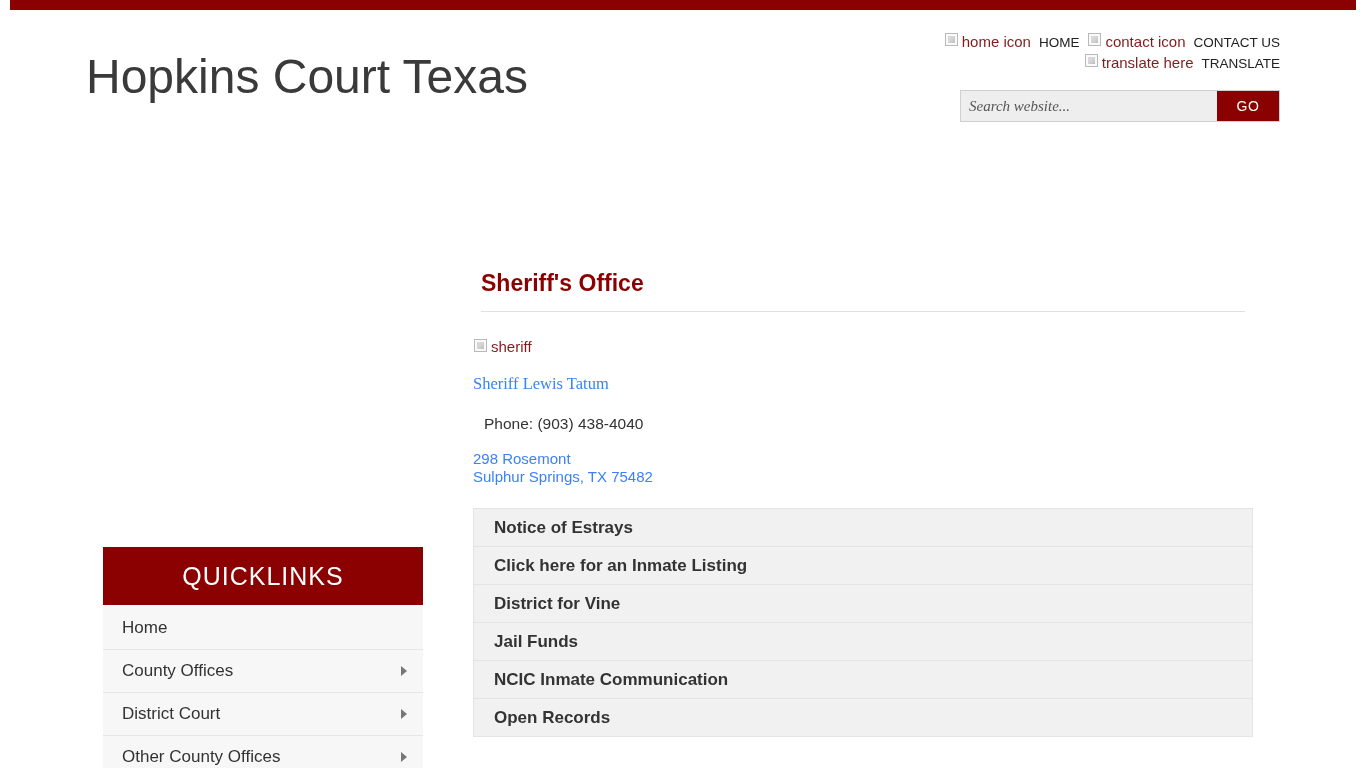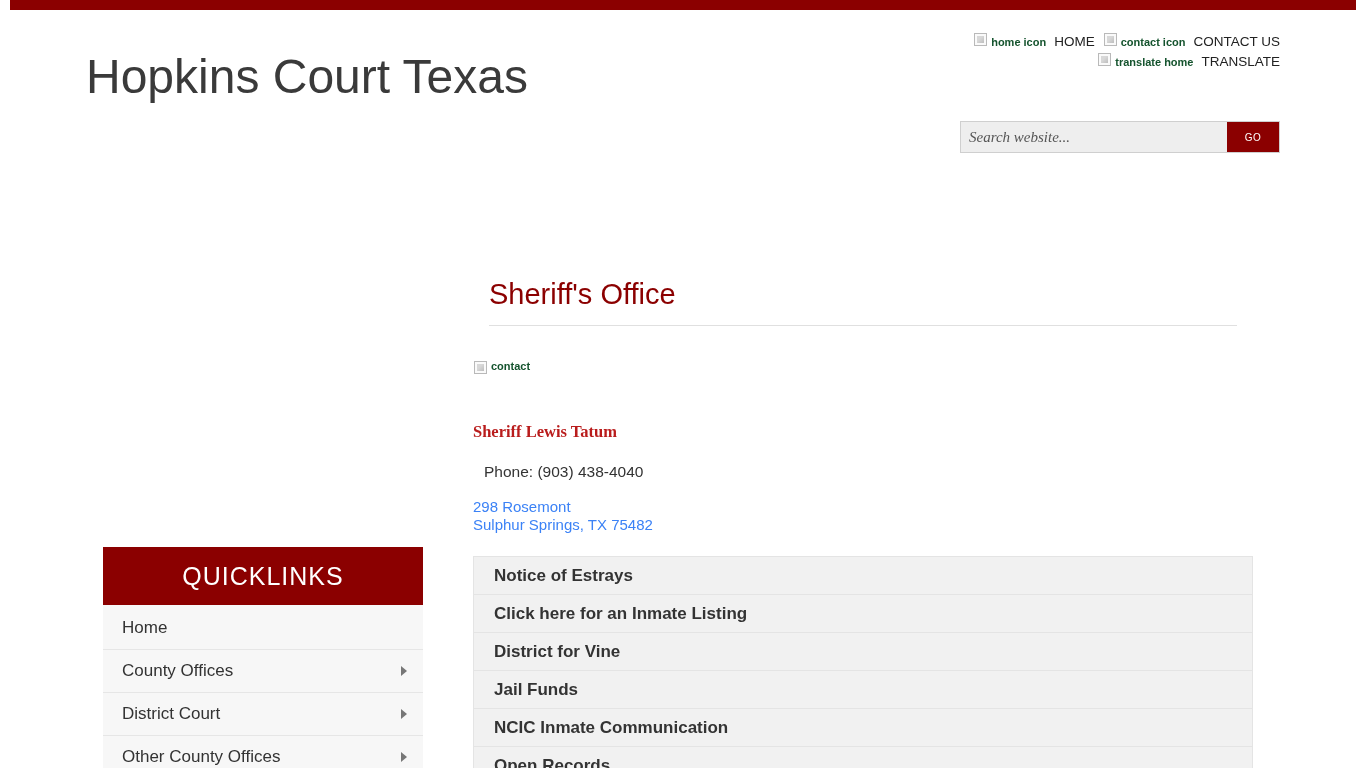--- a/index.html
+++ b/index.html
@@ -78,24 +78,23 @@
   .util-link {
     color: #222222;
     text-decoration: none;
     cursor: pointer;
     display: inline;
   }
   .broken-img {
     display: inline-block;
     position: relative;
     padding-left: 18px;
-    font-size: 11px;
-    color: #14532d;
+    font-size: 15px;
+    color: #7f1d1d;
     vertical-align: baseline;
-    font-weight: bold;
   }
   .broken-img::before {
     content: "";
     position: absolute;
     left: 1px;
     top: 1px;
     width: 13px;
     height: 13px;
     border: 1px solid #b9b9b9;
     background: #fafafa;
@@ -116,45 +115,44 @@
   .search-wrap {
     position: absolute;
     right: 86px;
     top: 90px;
     width: 320px;
     height: 32px;
     display: flex;
     border: 1px solid #cfcfcf;
     box-sizing: border-box;
     background: #eeeeee;
-    margin-top: 31px;
   }
   .search-input {
     flex: 1 1 auto;
     border: none;
     outline: none;
     background: #eeeeee;
     font-family: "Liberation Serif", serif;
     font-style: italic;
     font-size: 15px;
     color: #555555;
     padding: 0 8px;
     height: 30px;
     line-height: 30px;
   }
   .search-input::placeholder {
     color: #555555;
     font-style: italic;
     opacity: 1;
   }
   .search-go {
-    width: 52px;
+    width: 62px;
     background: #8b0000;
     color: #ffffff;
-    font-size: 10px;
+    font-size: 14px;
     border: none;
     outline: none;
     cursor: pointer;
     letter-spacing: 0.5px;
     font-family: "Liberation Sans", sans-serif;
   }
 
   
   .quicklinks {
     position: absolute;
@@ -213,37 +211,37 @@
   }
 
   
   .content {
     position: absolute;
     left: 473px;
     top: 262px;
     width: 780px;
   }
   .content-title {
-    font-size: 29px;
+    font-size: 23px;
     color: #8b0000;
-    font-weight: normal;
-    margin: 16px;
+    font-weight: bold;
+    margin: 8px;
     padding: 0 0 14px 0;
     border-bottom: 1px solid #e0e0e0;
   }
   .sheriff-img {
     margin-top: 18px;
     display: inline-block;
   }
   .officer-name {
-    margin-top: 48px;
+    margin-top: 18px;
     font-family: "Liberation Serif", serif;
-    font-weight: bold;
+    font-weight: normal;
     font-size: 16.5px;
-    color: #b91c1c;
+    color: #3b82f6;
   }
   .phone {
     margin-top: 21px;
     font-size: 15.5px;
     color: #333333;
     margin-left: 11px;
   }
   .address {
     margin-top: 17px;
     font-size: 15px;
@@ -281,21 +279,21 @@
   <div class="gutter-left"></div>
   <div class="gutter-right"></div>
 
   <div class="site-title">Hopkins Court Texas</div>
 
   <div class="utility-nav">
     <span class="util-row">
       <a class="util-link"><span class="broken-img">home icon</span><span class="util-spacer"></span><span>HOME</span></a><span class="util-spacer"></span><a class="util-link"><span class="broken-img">contact icon</span><span class="util-spacer"></span><span>CONTACT US</span></a>
     </span>
     <span class="util-row">
-      <a class="util-link"><span class="broken-img">translate home</span><span class="util-spacer"></span><span>TRANSLATE</span></a>
+      <a class="util-link"><span class="broken-img">translate here</span><span class="util-spacer"></span><span>TRANSLATE</span></a>
     </span>
   </div>
 
   <div class="search-wrap">
     <input class="search-input" type="text" placeholder="Search website..." style="">
     <button class="search-go">GO</button>
   </div>
 
   <div class="quicklinks">
     <div class="ql-header">QUICKLINKS</div>
@@ -314,21 +312,21 @@
       <li class="ql-item">
         <span>Other County Offices</span>
         <span class="ql-arrow"></span>
       </li>
     </ul>
   </div>
 
   <div class="content">
     <h1 class="content-title">Sheriff's Office</h1>
 
-    <span class="sheriff-img broken-img">contact</span>
+    <span class="sheriff-img broken-img">sheriff</span>
 
     <div class="officer-name">Sheriff Lewis Tatum</div>
     <div class="phone">Phone: (903) 438-4040</div>
     <div class="address">
       <span>298 Rosemont</span><br>
       <span>Sulphur Springs, TX 75482</span>
     </div>
 
     <ul class="link-list">
       <li class="link-item"><span>Notice of Estrays</span></li>

